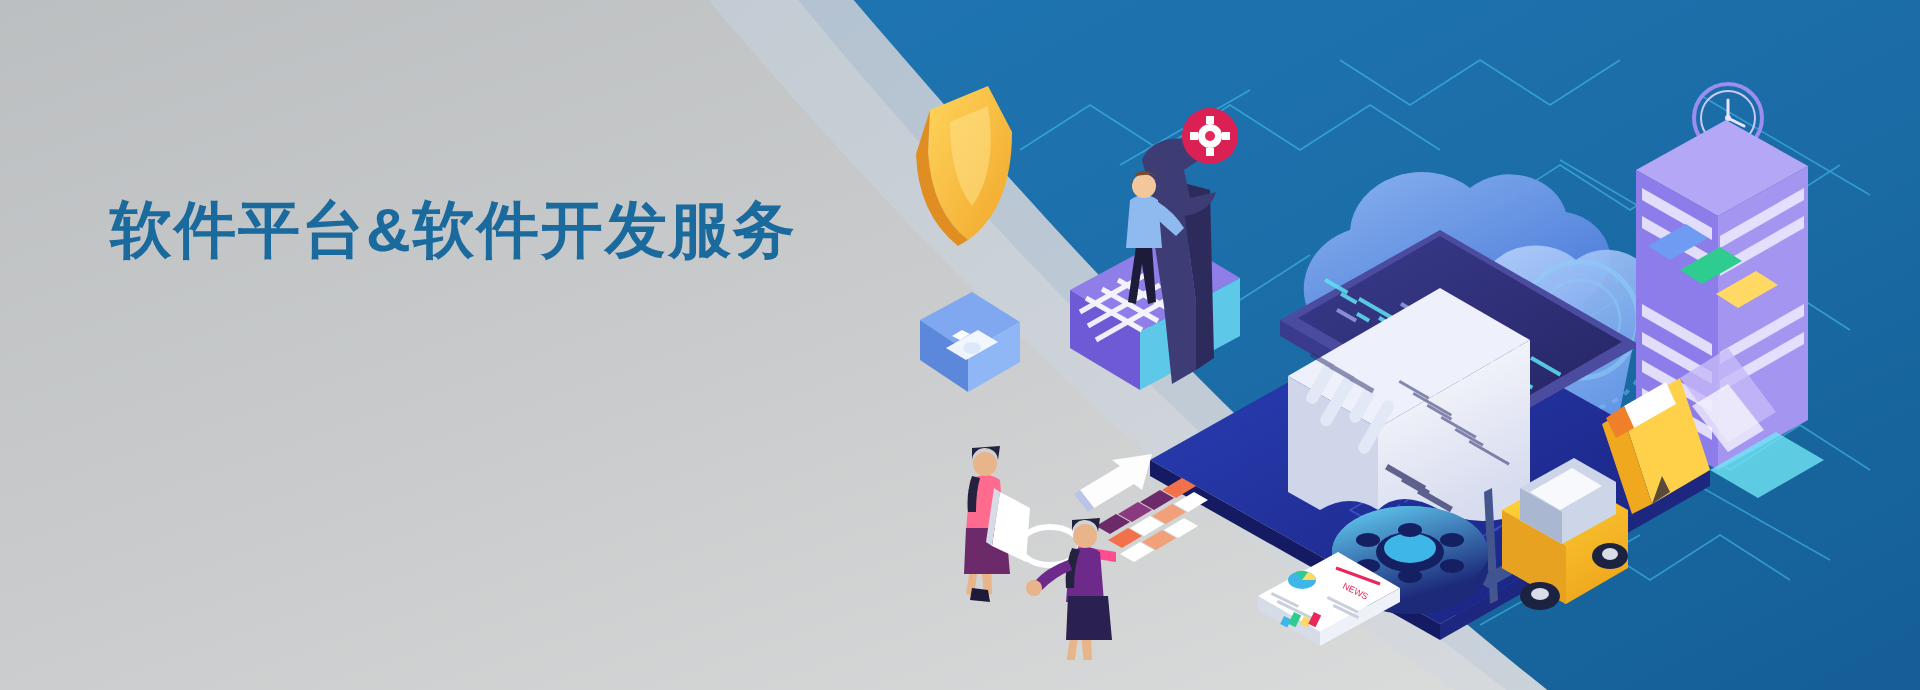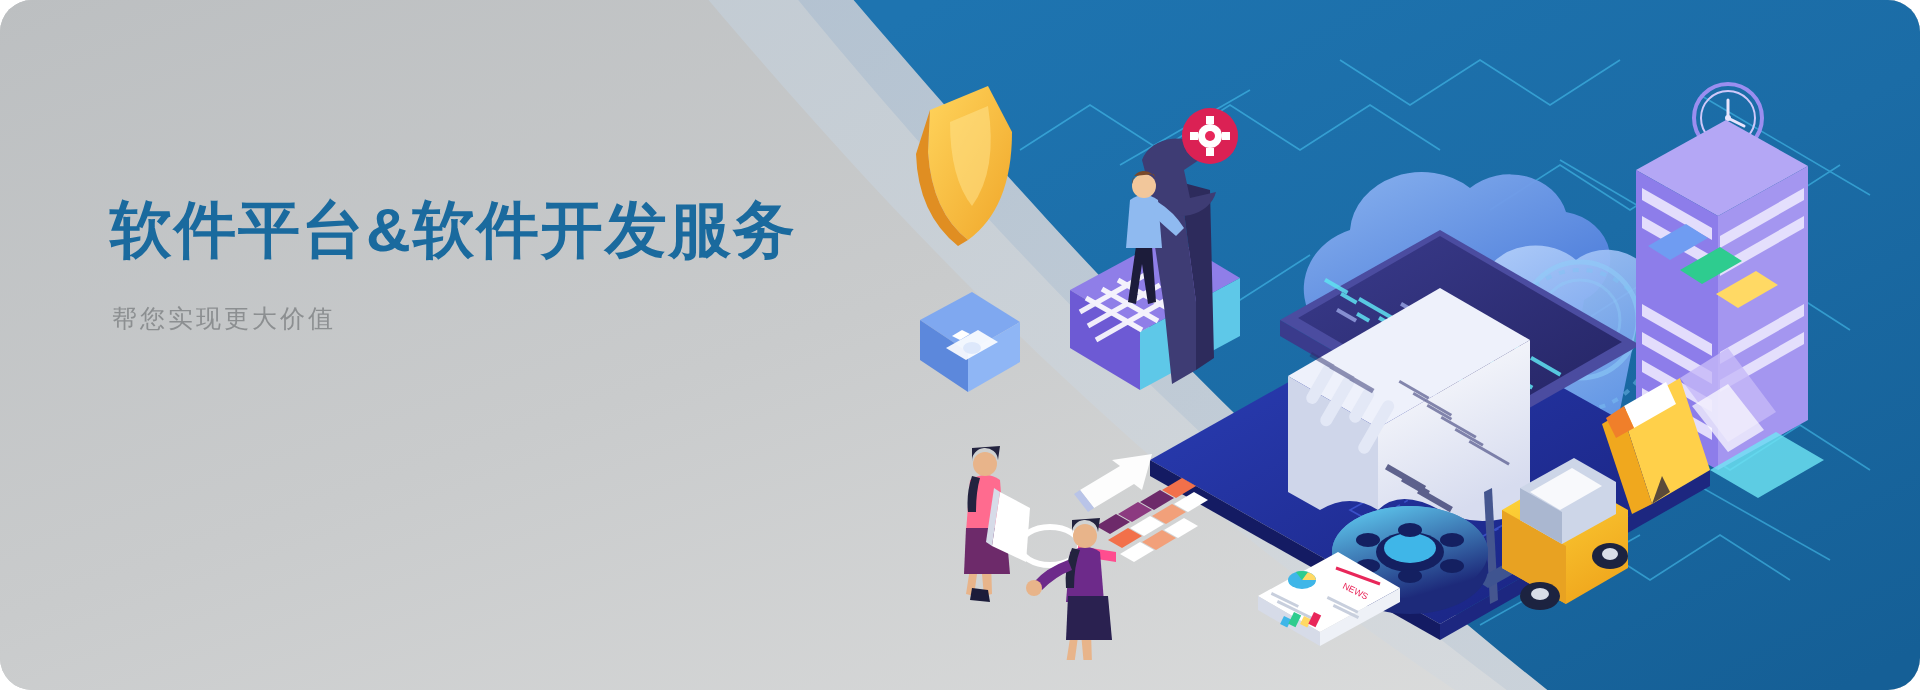--- a/index.html
+++ b/index.html
@@ -3,21 +3,20 @@
 <meta charset="utf-8">
 <style>
   html,body{margin:0;padding:0;background:#fff;}
   body{font-family:"Liberation Sans","DejaVu Sans",sans-serif;}
 
   .banner{
     position:relative;
     width:1920px;height:690px;
     overflow:hidden;
     background:linear-gradient(120deg,#bcbfc1 0%,#c6c8c9 35%,#d4d5d6 70%,#dcdddd 100%);
-    border-radius:32px;
   }
 
   
   .curve-layer{position:absolute;inset:0;}
   .curve-layer svg{display:block;width:1920px;height:690px;}
 
   
   .copy{position:absolute;left:110px;top:196px;z-index:40;}
   .headline{
     font-size:62px;font-weight:700;letter-spacing:2px;
@@ -89,21 +88,20 @@
         <path d="M1600,430 L1830,560"></path>
         <path d="M1250,90 L1120,165"></path>
         <path d="M1700,95 L1870,195"></path>
         <path d="M1480,625 L1640,535"></path>
       </g>
     </svg>
   </div>
 
   <div class="copy">
     <h1 class="headline">软件平台&amp;软件开发服务</h1>
-    <div class="subline">帮您实现更大价值</div>
   </div>
 
   <div class="illo">
     <svg viewBox="0 0 1040 620">
       <defs>
         <linearGradient id="shieldG" x1="0" y1="0" x2="1" y2="1">
           <stop offset="0" stop-color="#ffd45c"></stop>
             <stop offset="1" stop-color="#f0a72a"></stop>
         </linearGradient>
         <linearGradient id="cloudG" x1="0" y1="0" x2="0.6" y2="1">

